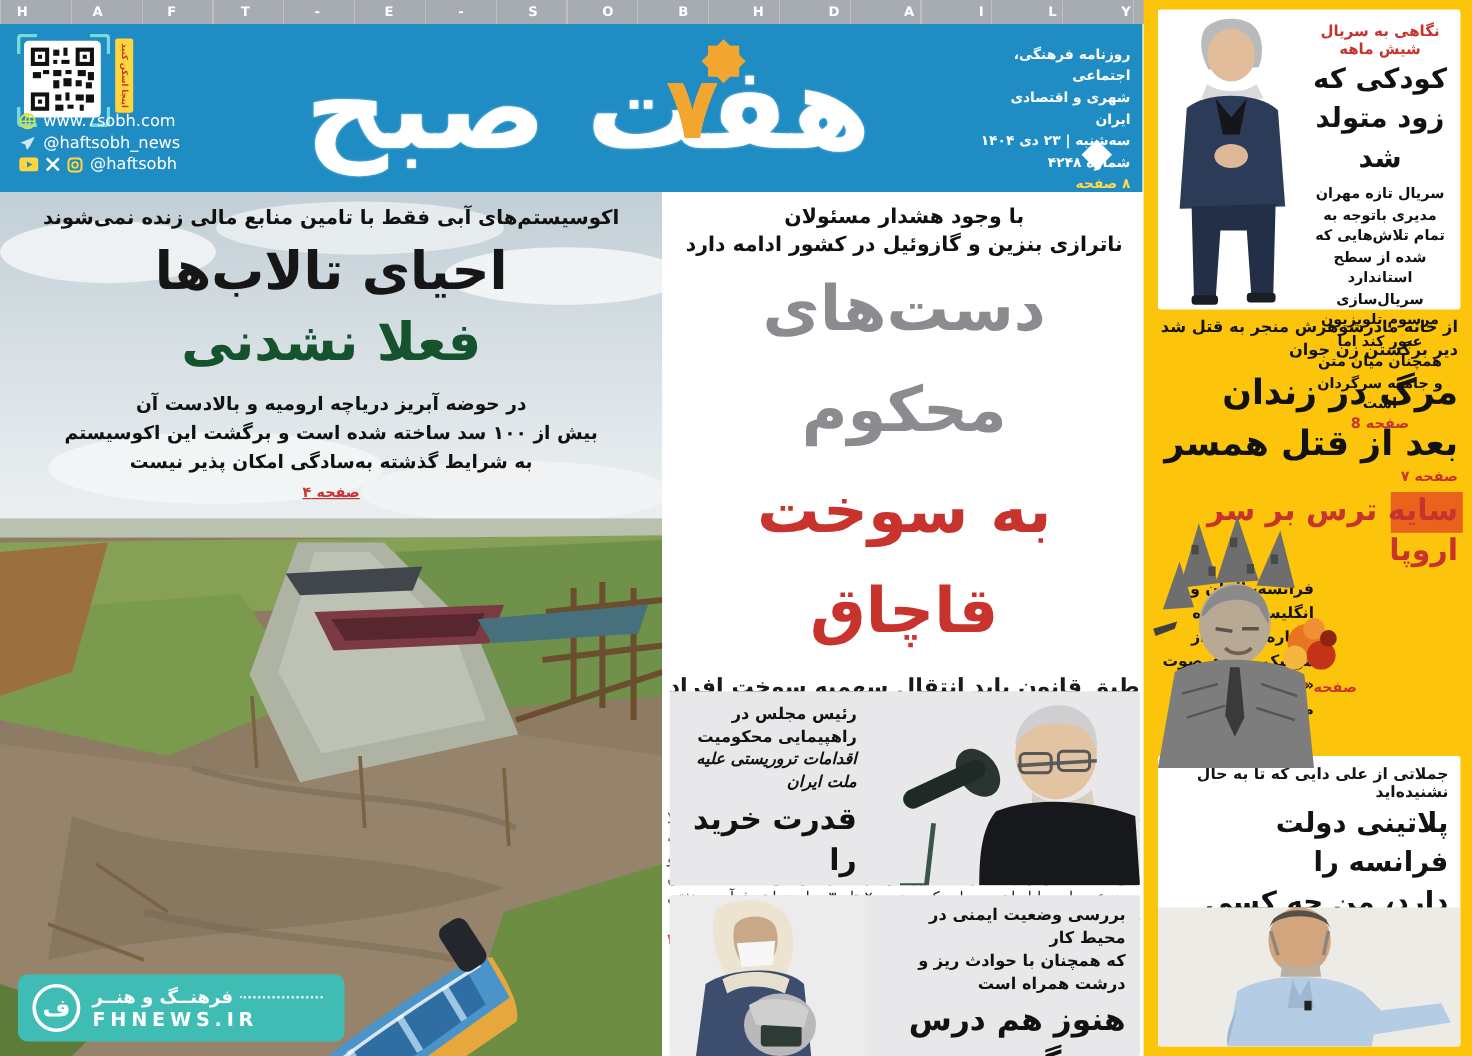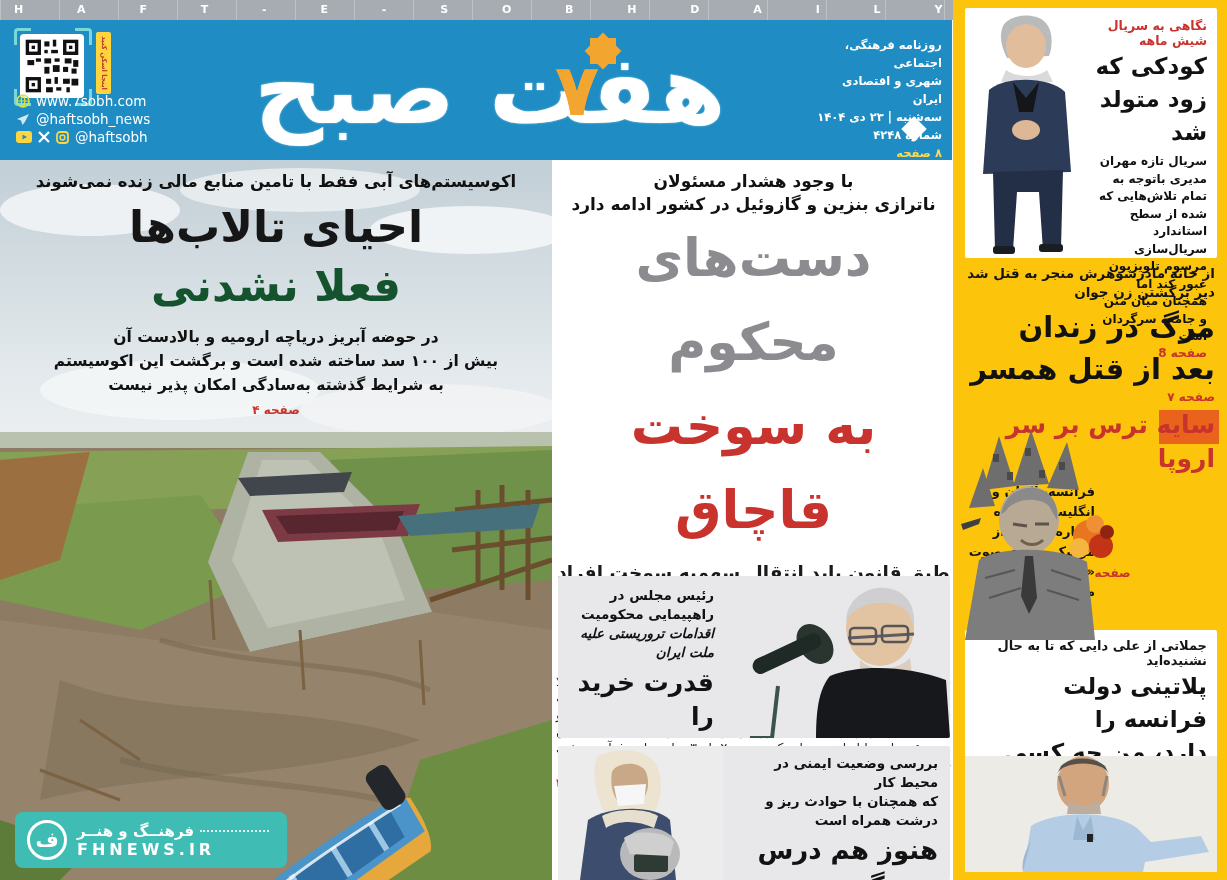--- a/index.html
+++ b/index.html
@@ -233,21 +233,21 @@
 
     <div class="abs rtl center" style="left:20px;top:12px;width:512px;">
       <div class="b" style="font-size:16.5px;color:#111;">اکوسیستم‌های آبی فقط با تامین منابع مالی زنده نمی‌شوند</div>
       <div class="b" style="font-size:44px;line-height:60px;color:#161616;margin-top:6px;">احیای تالاب‌ها</div>
       <div class="b" style="font-size:44px;line-height:58px;color:#14532d;">فعلا نشدنی</div>
       <div class="b" style="font-size:15.5px;line-height:24px;color:#111;margin-top:10px;">
         <span style="display:block;">در حوضه آبریز دریاچه ارومیه و بالادست آن</span>
         <span style="display:block;">بیش از ۱۰۰ سد ساخته شده است و برگشت این اکوسیستم</span>
         <span style="display:block;">به شرایط گذشته به‌سادگی امکان پذیر نیست</span>
       </div>
-      <div class="pageref" style="margin-top:6px;">صفحه ۴</div>
+      <div class="pageref" style="margin-top:6px;text-decoration:underline;">صفحه ۴</div>
     </div>
 
     <div id="badge" class="abs">
       <div class="badge-circle">ف</div>
       <div style="flex:1;">
         <div style="display:flex;align-items:center;">
           <span class="b rtl" style="font-size:15px;">فرهنــگ و هنــر</span>
           <span class="dotline"></span>
         </div>
         <div class="b" style="font-size:16px;letter-spacing:4px;">FHNEWS.IR</div>
@@ -324,21 +324,21 @@
         <path d="M34 14 C40 2 66 0 76 10 C84 18 84 34 80 44 L38 46 C32 34 30 24 34 14 Z" fill="#b9babc"></path>
         <ellipse cx="57" cy="34" rx="20" ry="22" fill="#e2bd9b"></ellipse>
         <path d="M37 58 C48 66 68 66 78 58 L84 70 L32 70 Z" fill="#d9d9db"></path>
         <path d="M20 78 C36 64 80 64 96 80 L102 160 L14 162 Z" fill="#2c3b58"></path>
         <path d="M44 70 L57 86 L70 70 L64 100 L50 100 Z" fill="#14161a"></path>
         <ellipse cx="57" cy="118" rx="14" ry="10" fill="#dcb896"></ellipse>
         <path d="M24 160 L94 158 L92 236 L74 238 L70 180 L48 180 L44 238 L26 238 Z" fill="#232f46"></path>
         <rect x="24" y="234" width="22" height="8" rx="3" fill="#1a1d22"></rect>
         <rect x="70" y="232" width="24" height="8" rx="3" fill="#1a1d22"></rect>
       </svg>
-      <div class="rtl right abs" style="left:128px;right:10px;top:10px;">
+      <div class="rtl right abs" style="left:128px;right:10px;top:10px;text-align:center;">
         <div class="b red" style="font-size:12.5px;">نگاهی به سریال شیش ماهه</div>
         <div class="b" style="font-size:23px;line-height:33px;color:#121212;margin-top:2px;">
           <span style="display:block;">کودکی که</span>
           <span style="display:block;">زود متولد شد</span>
         </div>
         <div class="b" style="font-size:12px;line-height:17.5px;color:#111;margin-top:4px;">سریال تازه مهران مدیری باتوجه به تمام تلاش‌هایی که شده از سطح استاندارد سریال‌سازی مرسوم تلویزیون عبور کند اما همچنان میان متن و جامعه سرگردان است</div>
         <div class="pageref">صفحه 8</div>
       </div>
     </div>
 

